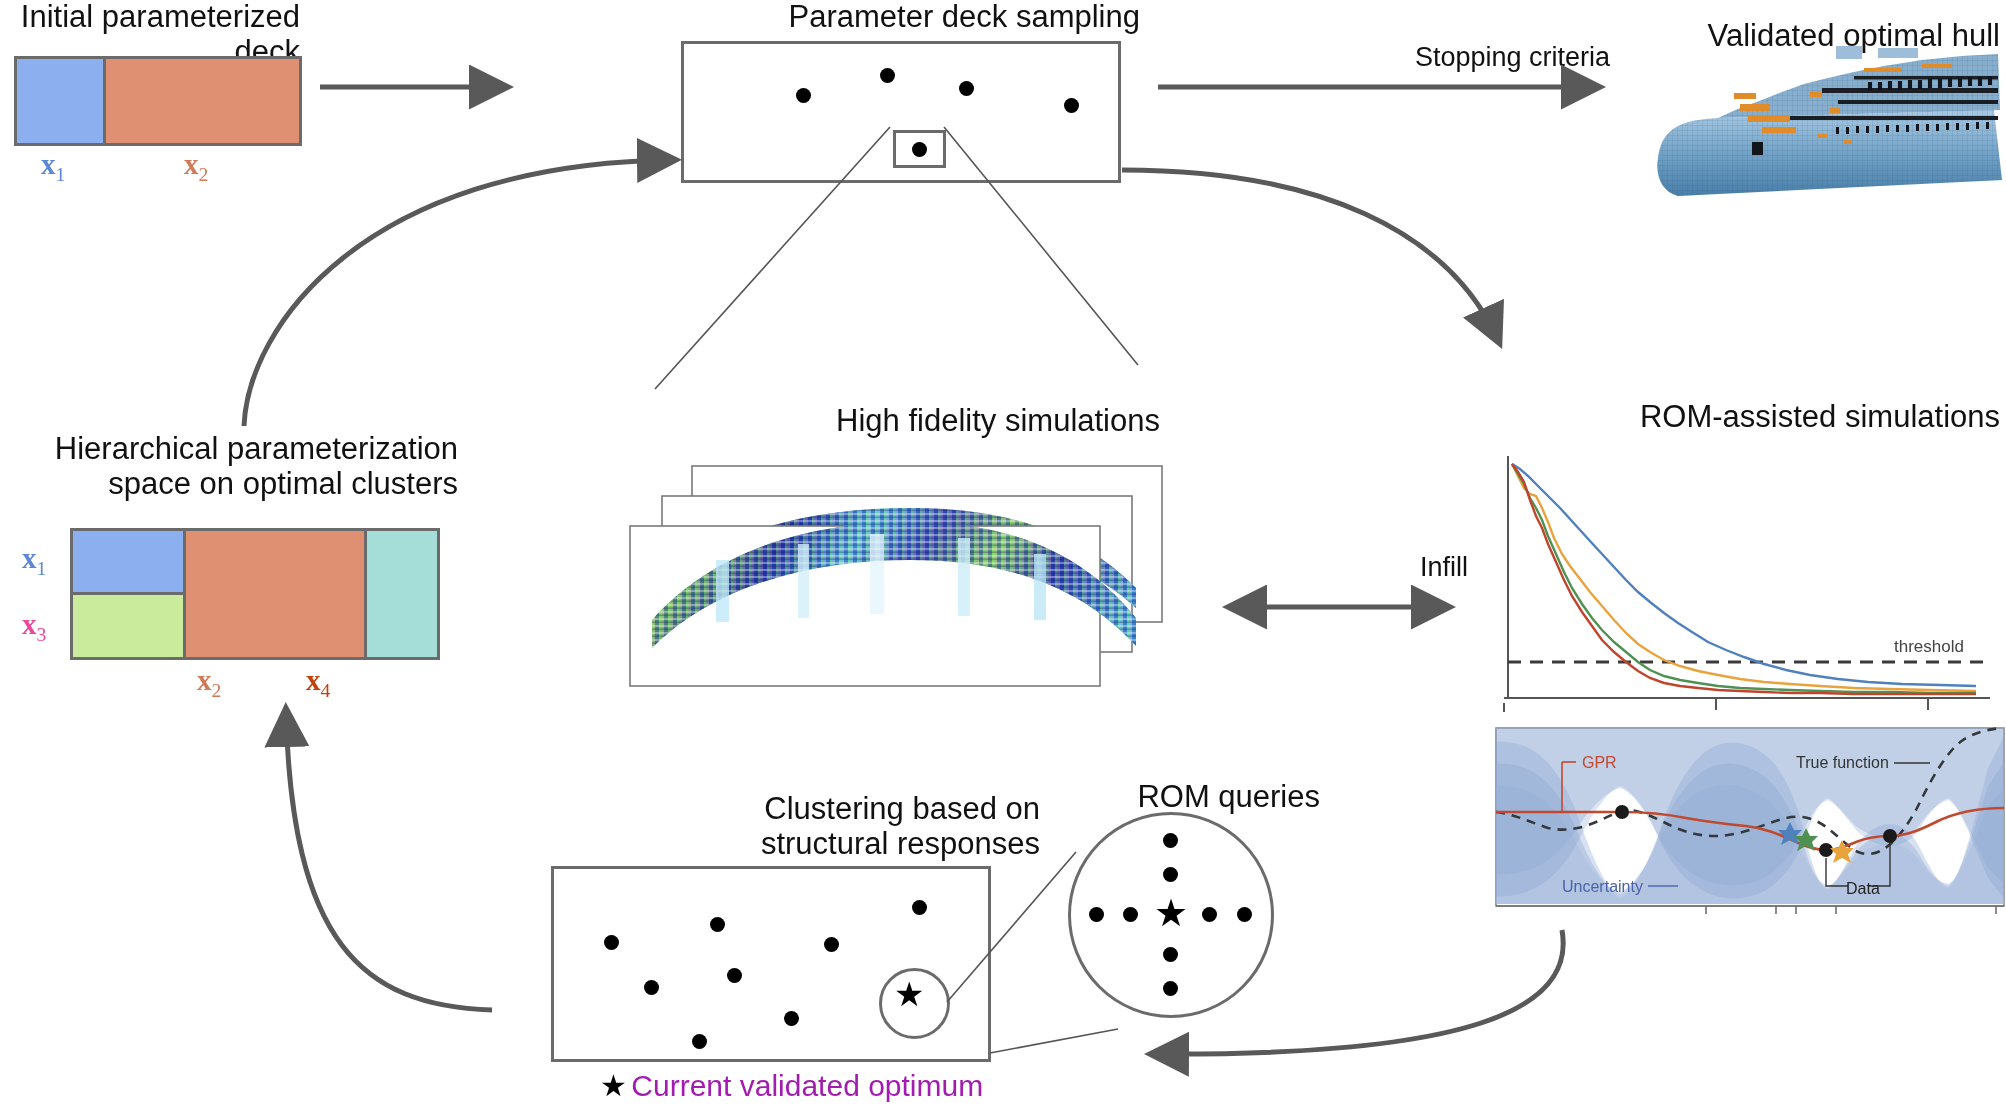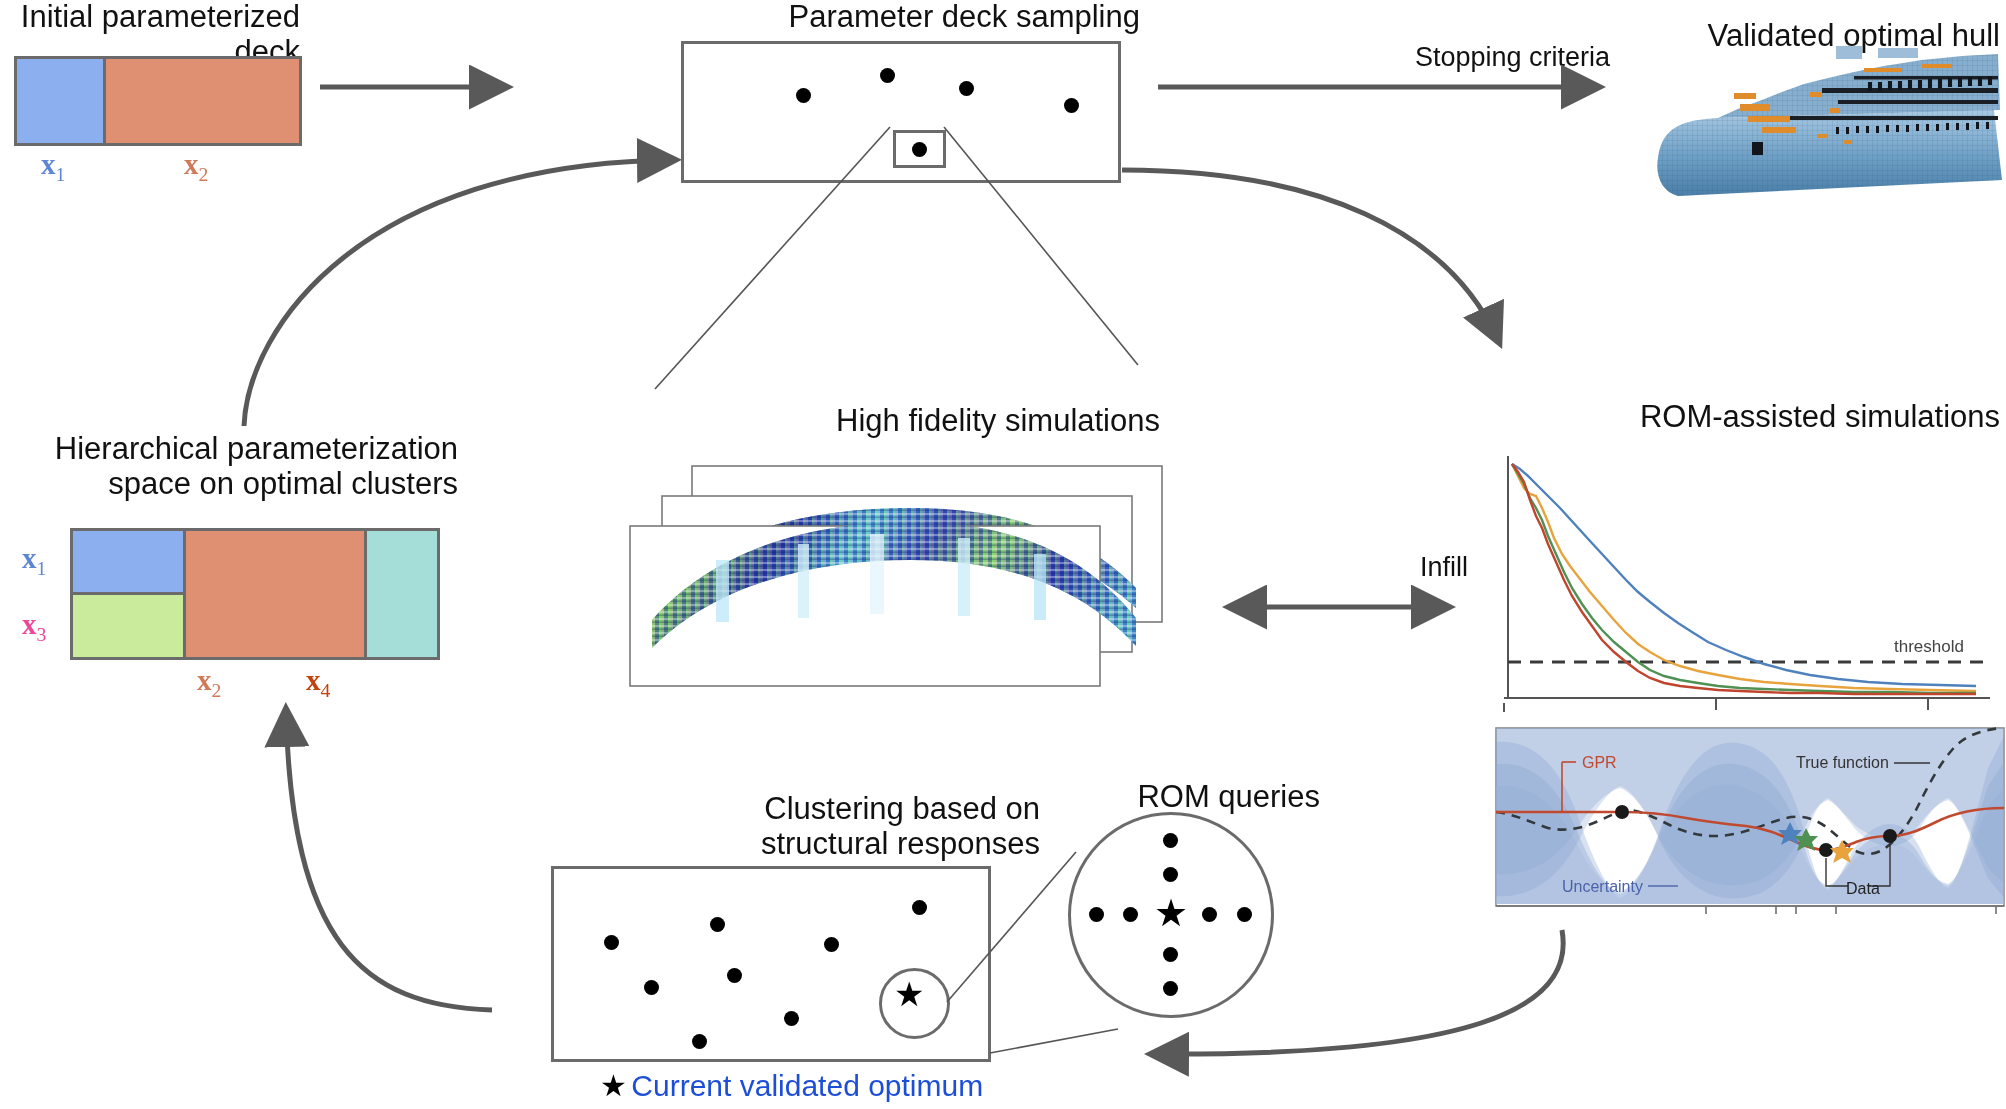--- a/index.html
+++ b/index.html
@@ -7,21 +7,21 @@
        font-family:"Liberation Sans","DejaVu Sans",sans-serif;color:#111;}
   .abs{position:absolute;}
   .title{font-size:31px;color:#111;text-align:right;line-height:1.12;white-space:pre-line;}
   .panel{border:3px solid #6b6b6b;background:#fff;box-sizing:border-box;}
   .swatch{border:3px solid #6b6b6b;box-sizing:border-box;position:absolute;}
   .varlbl{font-family:"Liberation Serif","DejaVu Serif",serif;font-weight:bold;font-size:29px;}
   .varlbl sub{font-size:0.68em;font-weight:normal;}
   .dot{position:absolute;background:#000;border-radius:50%;}
   .arrowlbl{font-size:27px;color:#111;text-align:right;}
   svg{overflow:visible;}
-  .legendtxt{font-size:30px;color:#1d4ed8;text-align:center;}
+  .legendtxt{font-size:30px;color:#a21caf;text-align:center;}
 </style>
 </head>
 <body>
 
 <div class="abs title" style="left:0px;top:0px;width:300px;">Initial parameterized deck</div>
 
 <div class="abs" style="left:14px;top:56px;width:288px;height:90px;">
   <div class="swatch" style="left:0;top:0;width:92px;height:90px;background:#8cb0ef;"></div>
   <div class="swatch" style="left:89px;top:0;width:199px;height:90px;background:#df9072;"></div>
 </div>

